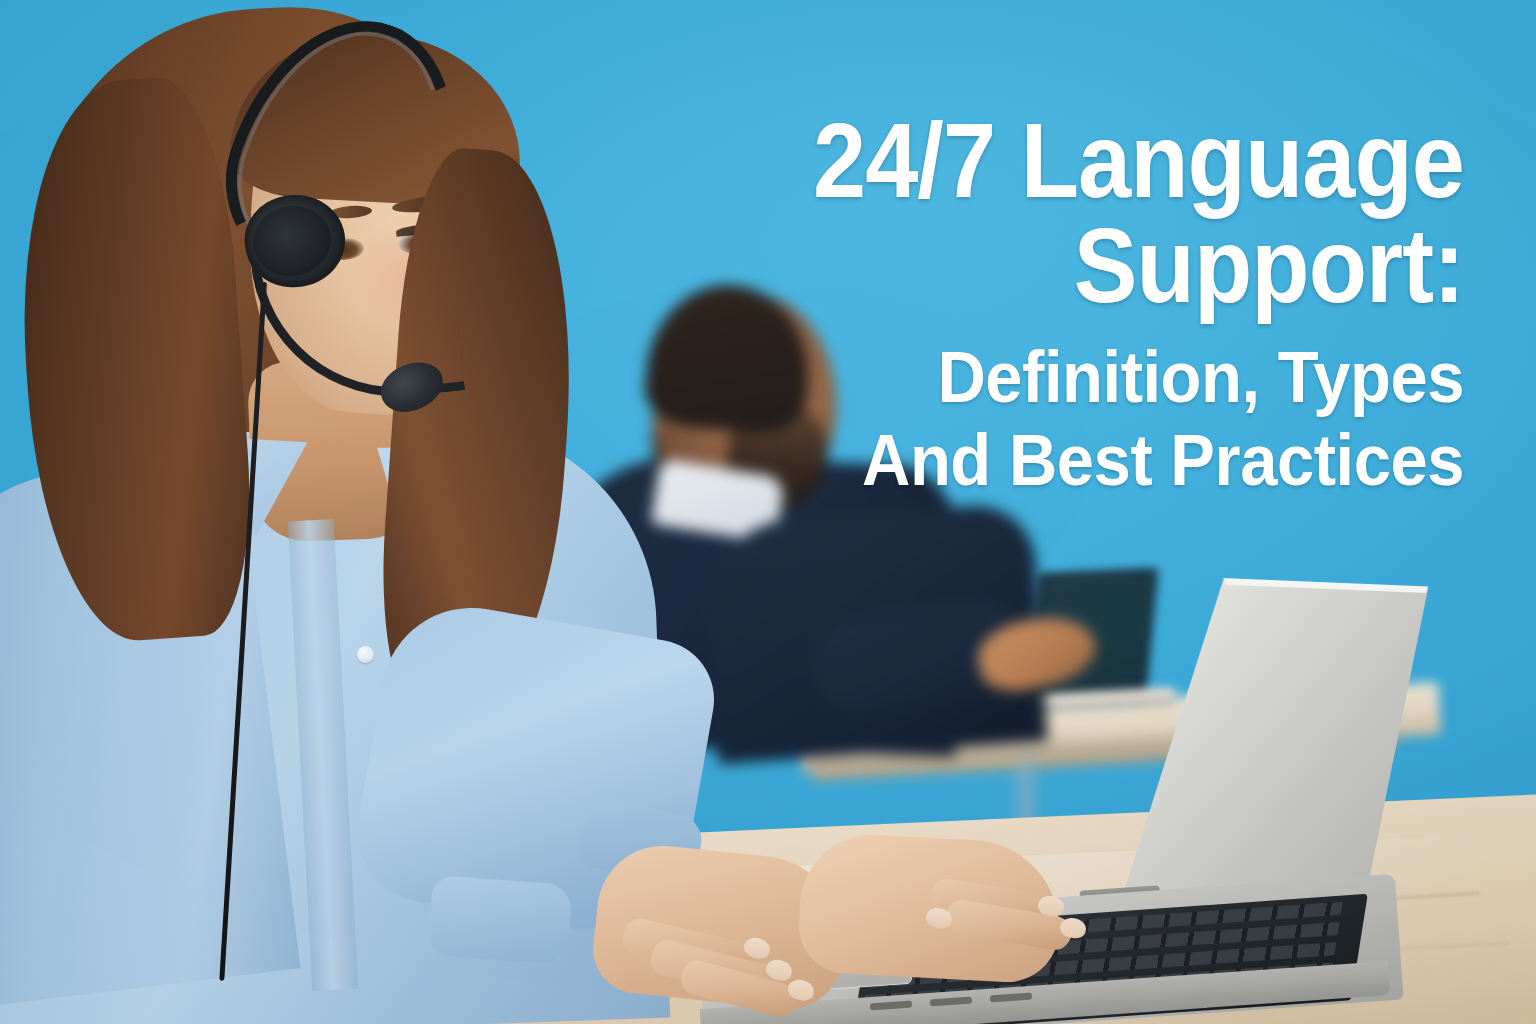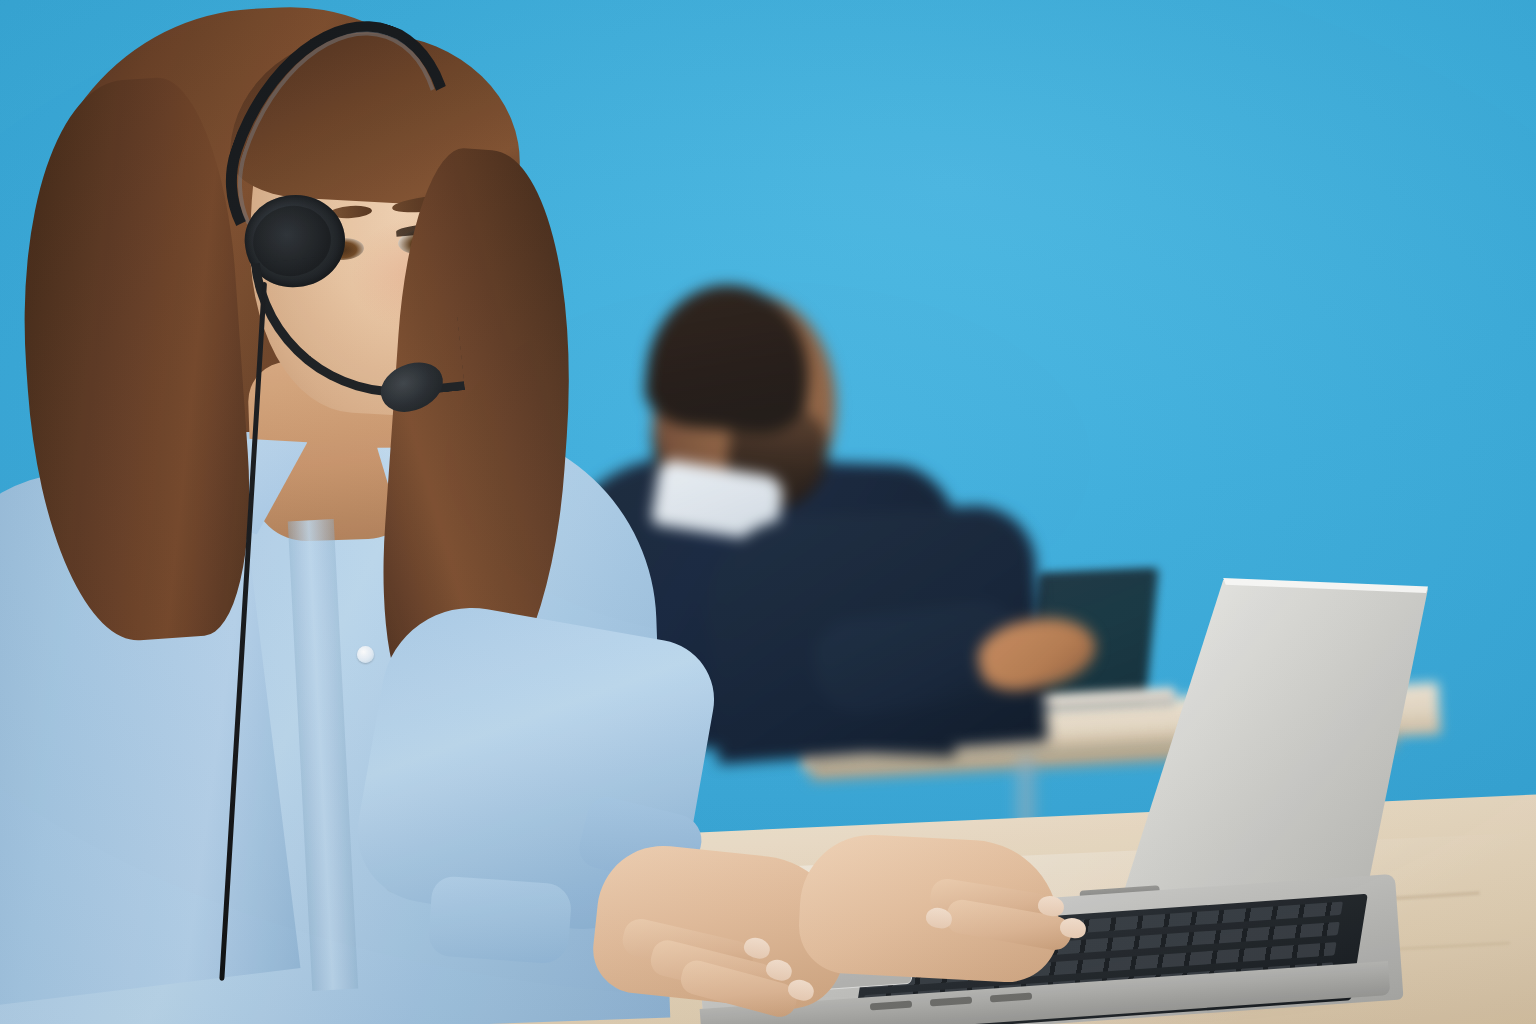--- a/index.html
+++ b/index.html
@@ -764,14 +764,24 @@
 
   <div class="hand-r"></div>
   <div class="finger" style="left:930px; top:886px; width:122px; height:36px; transform:rotate(9deg);"></div>
   <div class="finger" style="left:946px; top:908px; width:126px; height:34px; transform:rotate(10deg);"></div>
   <div class="nail" style="left:926px; top:908px; transform:rotate(12deg);"></div>
   <div class="nail" style="left:1038px; top:896px; transform:rotate(10deg);"></div>
   <div class="nail" style="left:1060px; top:918px; transform:rotate(10deg);"></div>
 
   <div class="wall-vignette" style="pointer-events:none;"></div>
 
+  <div class="textblock">
+    <div class="headline">
+      <span class="nowrap">24/7 Language</span>
+      <span class="nowrap">Support:</span>
+    </div>
+    <div class="subhead">
+      <span class="nowrap">Definition, Types</span>
+      <span class="nowrap">And Best Practices</span>
+    </div>
+  </div>
 
 </div>
 
 </body></html>

